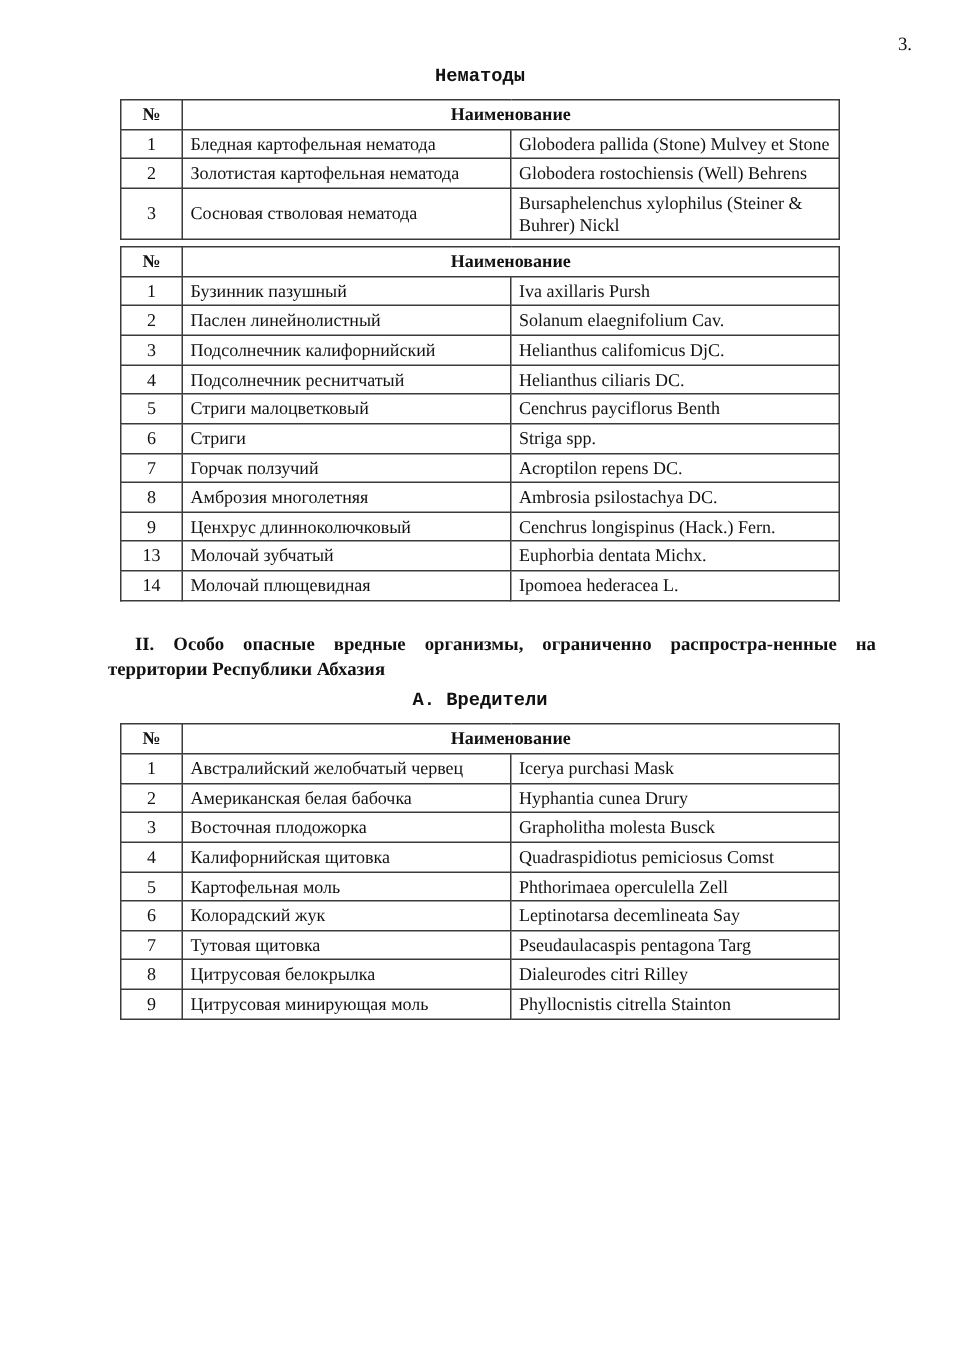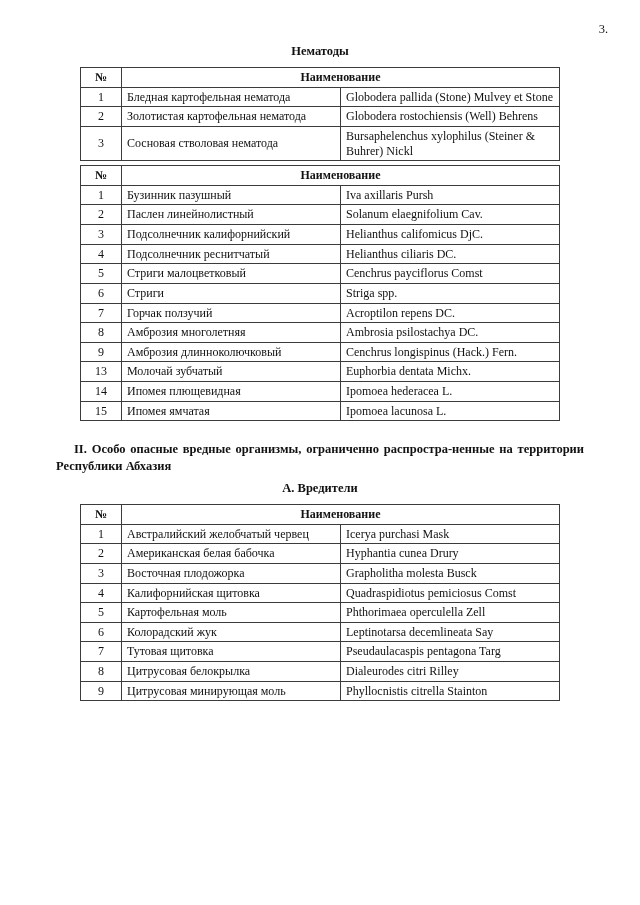--- a/index.html
+++ b/index.html
@@ -30,29 +30,30 @@
     font-family: "Liberation Serif", serif;
   }
   .content {
     padding: 44px 56px 0 56px;
   }
   .section-title {
     text-align: center;
     font-weight: bold;
     font-size: 12.5px;
     margin: 0 0 8px 0;
+    font-family: Liberation Mono, monospace;
   }
   .section-title.spaced-top {
     margin-top: 18px;
   }
   .para-heading {
     font-weight: bold;
     font-size: 12.5px;
     text-align: justify;
-    margin: 20px 0 6px 0;
+    margin: 20px 0 6px 16px;
     line-height: 1.35;
     text-indent: 18px;
   }
   table.doc-table {
     border-collapse: collapse;
     width: 480px;
     margin: 0 auto 4px auto;
     font-size: 12px;
     table-layout: fixed;
   }
@@ -143,56 +144,51 @@
             <td class="col-latin">Helianthus califomicus DjC.</td>
           </tr>
           <tr>
             <td class="num">4</td>
             <td class="col-name">Подсолнечник реснитчатый</td>
             <td class="col-latin">Helianthus ciliaris DC.</td>
           </tr>
           <tr>
             <td class="num">5</td>
             <td class="col-name">Стриги малоцветковый</td>
-            <td class="col-latin">Cenchrus payciflorus Comst</td>
+            <td class="col-latin">Cenchrus payciflorus Benth</td>
           </tr>
           <tr>
             <td class="num">6</td>
             <td class="col-name">Стриги</td>
             <td class="col-latin">Striga spp.</td>
           </tr>
           <tr>
             <td class="num">7</td>
             <td class="col-name">Горчак ползучий</td>
             <td class="col-latin">Acroptilon repens DC.</td>
           </tr>
           <tr>
             <td class="num">8</td>
             <td class="col-name">Амброзия многолетняя</td>
             <td class="col-latin">Ambrosia psilostachya DC.</td>
           </tr>
           <tr>
             <td class="num">9</td>
-            <td class="col-name">Амброзия длинноколючковый</td>
+            <td class="col-name">Ценхрус длинноколючковый</td>
             <td class="col-latin">Cenchrus longispinus (Hack.) Fern.</td>
           </tr>
           <tr>
             <td class="num">13</td>
             <td class="col-name">Молочай зубчатый</td>
             <td class="col-latin">Euphorbia dentata Michx.</td>
           </tr>
           <tr>
             <td class="num">14</td>
-            <td class="col-name">Ипомея плющевидная</td>
+            <td class="col-name">Молочай плющевидная</td>
             <td class="col-latin">Ipomoea hederacea L.</td>
-          </tr>
-          <tr>
-            <td class="num">15</td>
-            <td class="col-name">Ипомея ямчатая</td>
-            <td class="col-latin">Ipomoea lacunosa L.</td>
           </tr>
         </tbody>
       </table>
     </div>
 
     <div class="para-heading">II. Особо опасные вредные организмы, ограниченно распростра-ненные на территории Республики Абхазия</div>
 
     <div class="section-title">А. Вредители</div>
     <div class="tbl-wrap">
       <table class="doc-table">

